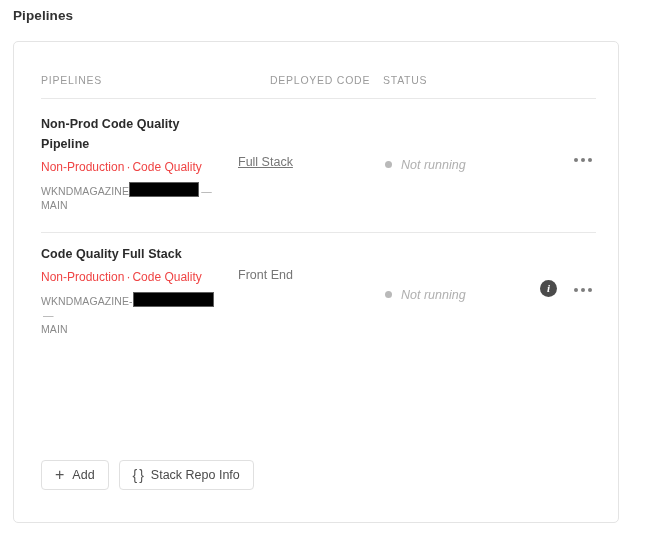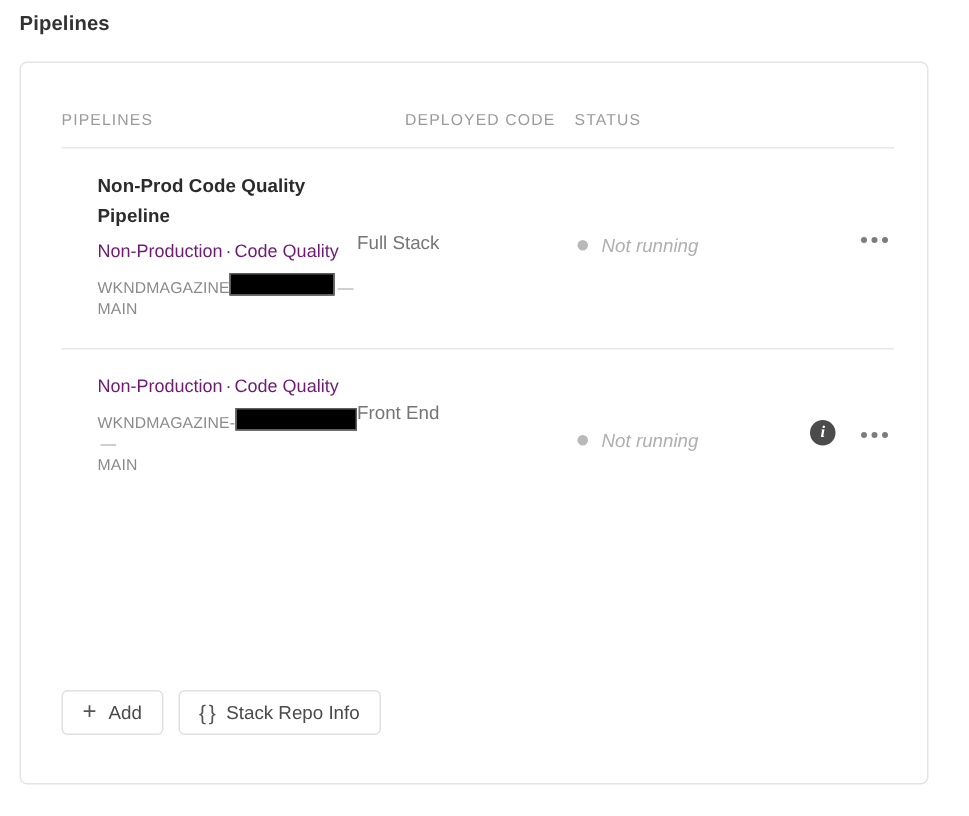--- a/index.html
+++ b/index.html
@@ -73,32 +73,31 @@
     width: 555px;
   }
   .row.r1 { top: 72px; height: 118px; }
   .row.r2 { top: 202px; height: 118px; }
 
   .cell-name {
     position: absolute;
     left: 0;
     top: 0;
     width: 185px;
-    margin-left: 24px;
   }
   .pipe-title {
     font-size: 12.5px;
     font-weight: 700;
     color: #2b2b2b;
     line-height: 20px;
     letter-spacing: 0.05px;
   }
   .pipe-sub {
     font-size: 12px;
-    color: #701a75;
+    color: #ef4444;
     line-height: 20px;
     margin-top: 3px;
     white-space: nowrap;
   }
   .dotsep { padding: 0 2px; }
 
   .pipe-repo {
     font-size: 10.5px;
     color: #8a8a8a;
     line-height: 14px;
@@ -120,21 +119,21 @@
     padding-left: 2px;
   }
 
   .cell-deployed {
     position: absolute;
     left: 197px;
     font-size: 12.5px;
     color: #767676;
     white-space: nowrap;
   }
-  .row.r1 .cell-deployed { top: 41px; }
+  .row.r1 .cell-deployed { top: 41px; text-decoration: underline; }
   .row.r2 .cell-deployed { top: 24px; }
 
   .cell-status {
     position: absolute;
     left: 344px;
     white-space: nowrap;
   }
   .row.r1 .cell-status { top: 41px; }
   .row.r2 .cell-status { top: 41px; }
 
@@ -272,20 +271,21 @@
           <i></i>
           <i></i>
         </div>
     </div>
   </div>
 
   <div class="divider d2"></div>
 
   <div class="row r2">
     <div class="cell-name">
+      <div class="pipe-title">Code Quality Full Stack</div>
       <div class="pipe-sub"><span>Non-Production</span><span class="dotsep">·</span><span>Code Quality</span></div>
       <div class="pipe-repo"><span>WKNDMAGAZINE-</span><span class="redact w2"></span><span class="dash">—</span><br><span>MAIN</span></div>
     </div>
     <div class="cell-deployed">Front End</div>
     <div class="cell-status">
       <span class="status-dot"></span><span class="status-text">Not running</span>
     </div>
     <div class="cell-actions">
       <div class="info-icon">i</div>
       <div class="more-icon">

